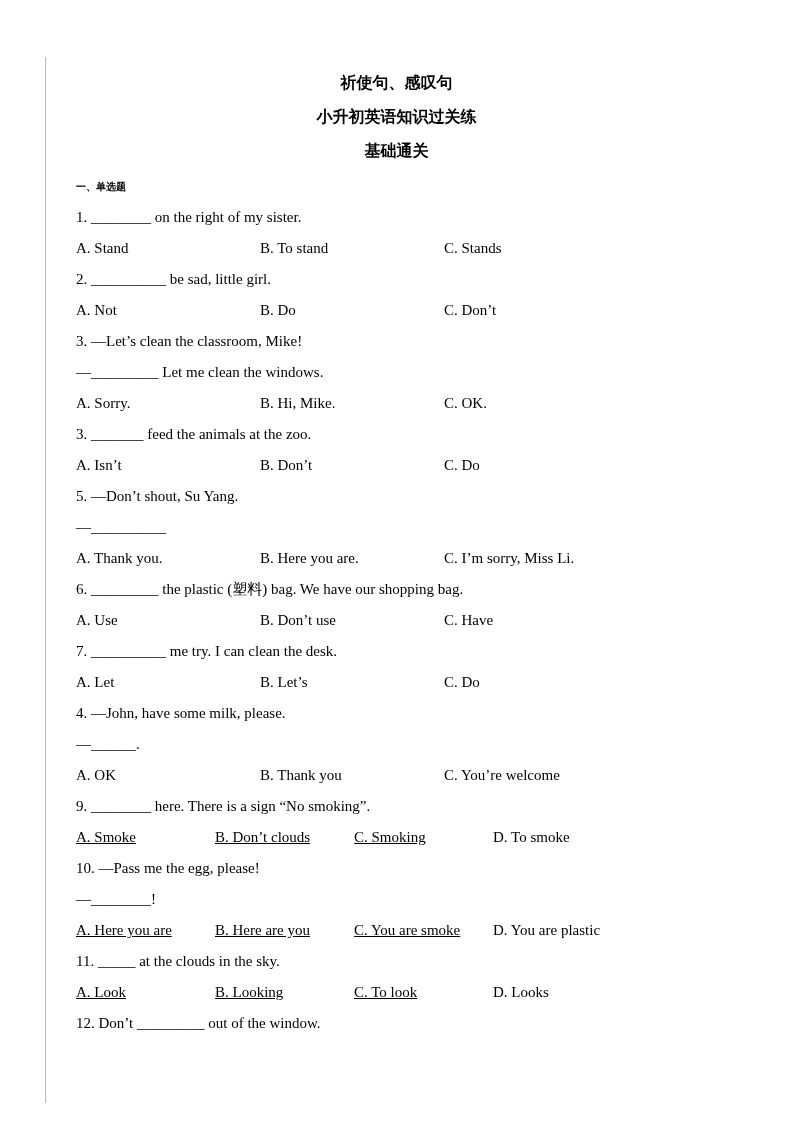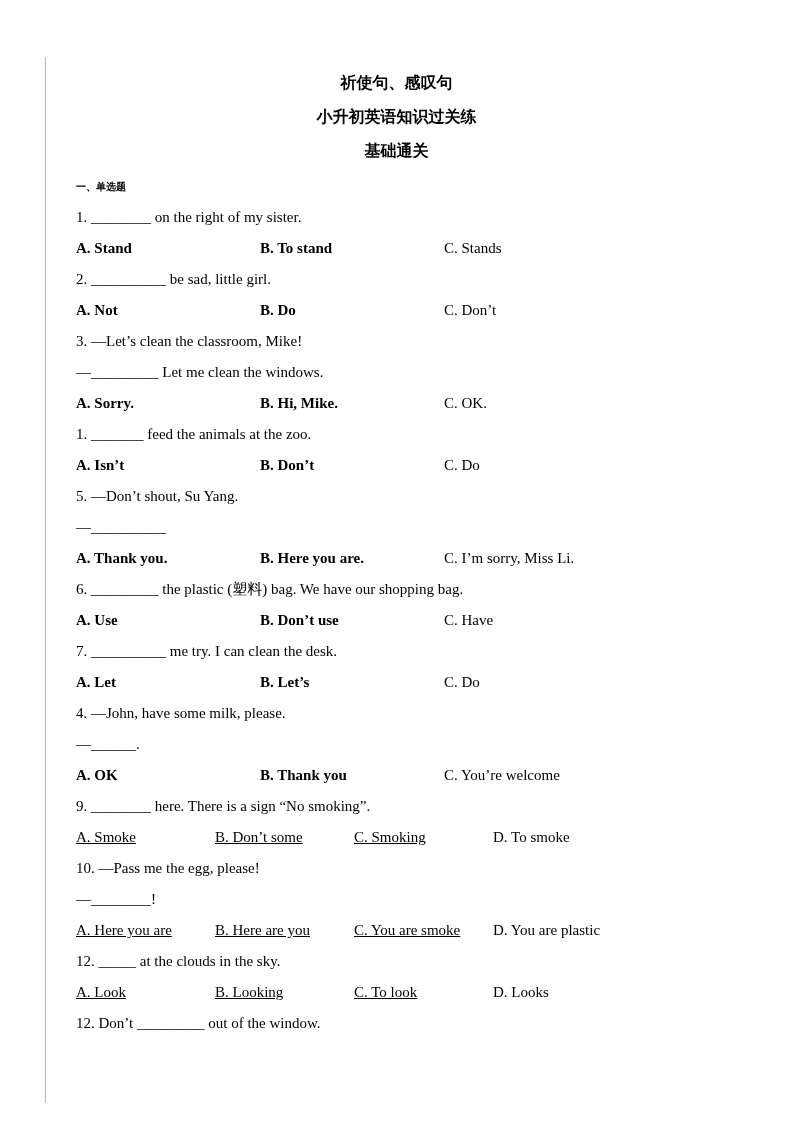--- a/index.html
+++ b/index.html
@@ -18,21 +18,21 @@
   }
   .headings { padding-top: 66px; }
   .h {
     text-align: center; font-weight: bold;
     font-size: 16px; line-height: 34px;
   }
   .content { margin: 3px 40px 0 76px; }
   .section { font-weight: bold; font-size: 10px; line-height: 31px; }
   .line { font-size: 15px; line-height: 31px; white-space: pre; }
   .opts { font-size: 15px; line-height: 31px; white-space: nowrap; }
-  .o3 { display: inline-block; width: 184px; font-weight: bold; }
+  .o3 { display: inline-block; width: 184px; }
   .o4 { display: inline-block; width: 139px; text-decoration: underline; }
 </style>
 </head>
 <body>
 
 <div class="page">
   <div class="margin-line"></div>
 
   <div class="headings">
     <div class="h">祈使句、感叹句</div>
@@ -59,21 +59,21 @@
 
     <div>
       <div class="line">3. —Let’s clean the classroom, Mike!</div>
       <div class="line">—_________ Let me clean the windows.</div>
       <div class="opts">
         <span class="o3">A. Sorry.</span><span class="o3">B. Hi, Mike.</span><span>C. OK.</span>
       </div>
     </div>
 
     <div>
-      <div class="line">1. _______ feed the animals at the zoo.</div>
+      <div class="line">3. _______ feed the animals at the zoo.</div>
       <div class="opts">
         <span class="o3">A. Isn’t</span><span class="o3">B. Don’t</span><span>C. Do</span>
       </div>
     </div>
 
     <div>
       <div class="line">5. —Don’t shout, Su Yang.</div>
       <div class="line">—__________</div>
       <div class="opts">
         <span class="o3">A. Thank you.</span><span class="o3">B. Here you are.</span><span>C. I’m sorry, Miss Li.</span>
@@ -98,34 +98,34 @@
       <div class="line">4. —John, have some milk, please.</div>
       <div class="line">—______.</div>
       <div class="opts">
         <span class="o3">A. OK</span><span class="o3">B. Thank you</span><span>C. You’re welcome</span>
       </div>
     </div>
 
     <div>
       <div class="line">9. ________ here. There is a sign “No smoking”.</div>
       <div class="opts">
-        <span class="o4">A. Smoke</span><span class="o4">B. Don’t some</span><span class="o4">C. Smoking</span><span>D. To smoke</span>
+        <span class="o4">A. Smoke</span><span class="o4">B. Don’t clouds</span><span class="o4">C. Smoking</span><span>D. To smoke</span>
       </div>
     </div>
 
     <div>
       <div class="line">10. —Pass me the egg, please!</div>
       <div class="line">—________!</div>
       <div class="opts">
         <span class="o4">A. Here you are</span><span class="o4">B. Here are you</span><span class="o4">C. You are smoke</span><span>D. You are plastic</span>
       </div>
     </div>
 
     <div>
-      <div class="line">12. _____ at the clouds in the sky.</div>
+      <div class="line">11. _____ at the clouds in the sky.</div>
       <div class="opts">
         <span class="o4">A. Look</span><span class="o4">B. Looking</span><span class="o4">C. To look</span><span>D. Looks</span>
       </div>
     </div>
 
     <div>
       <div class="line">12. Don’t _________ out of the window.</div>
     </div>
 
   </div>

